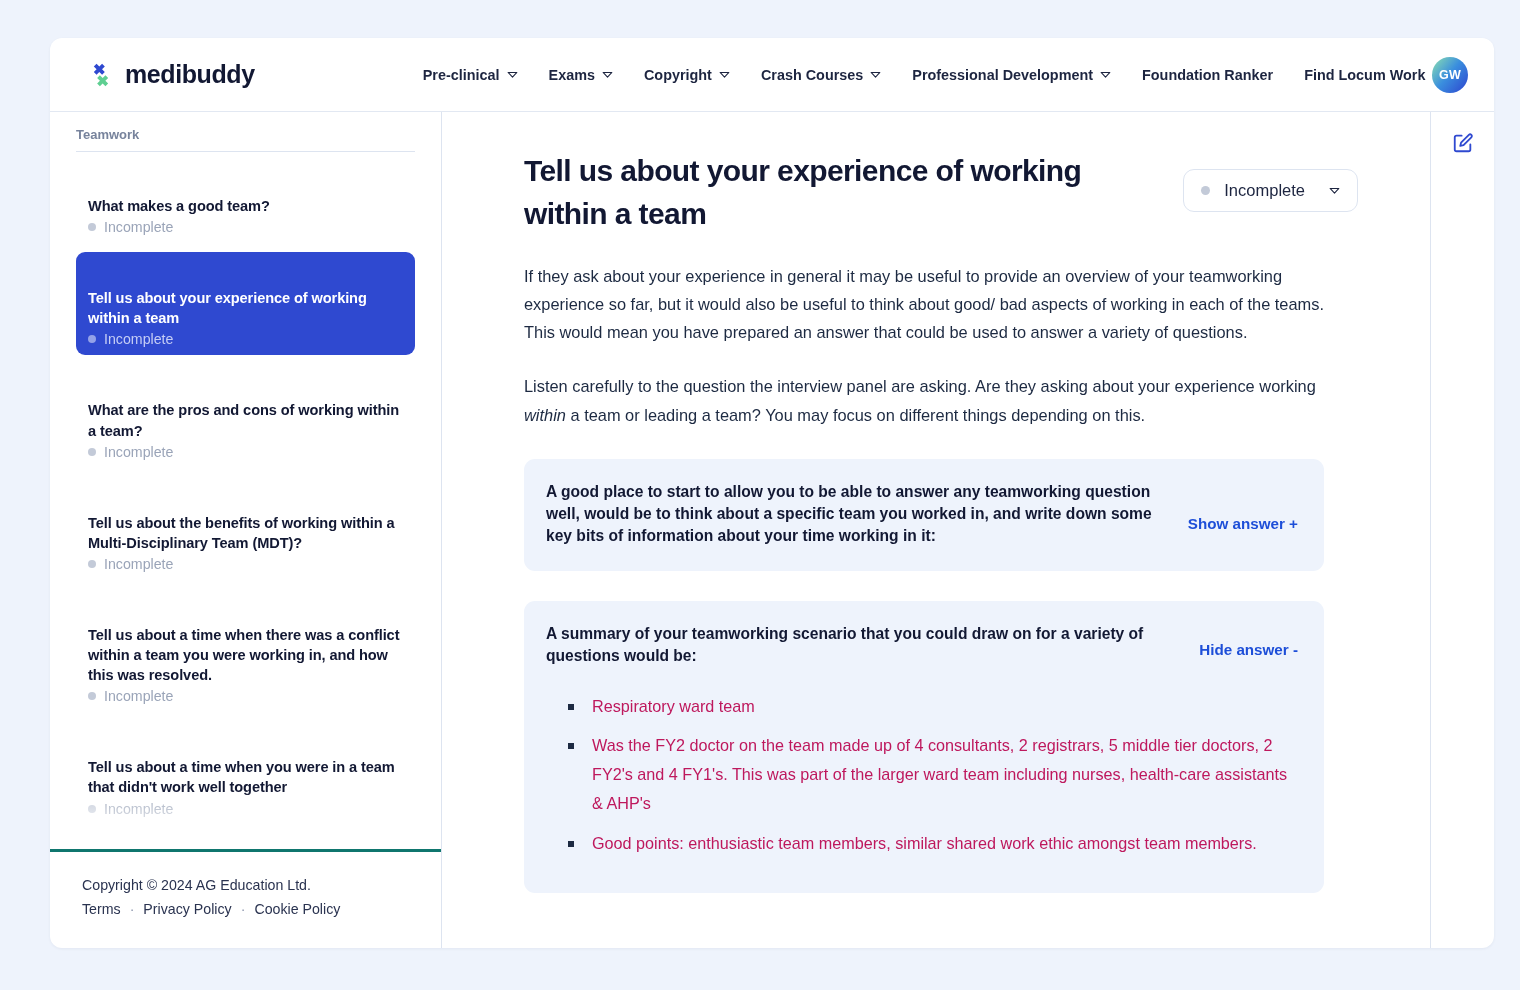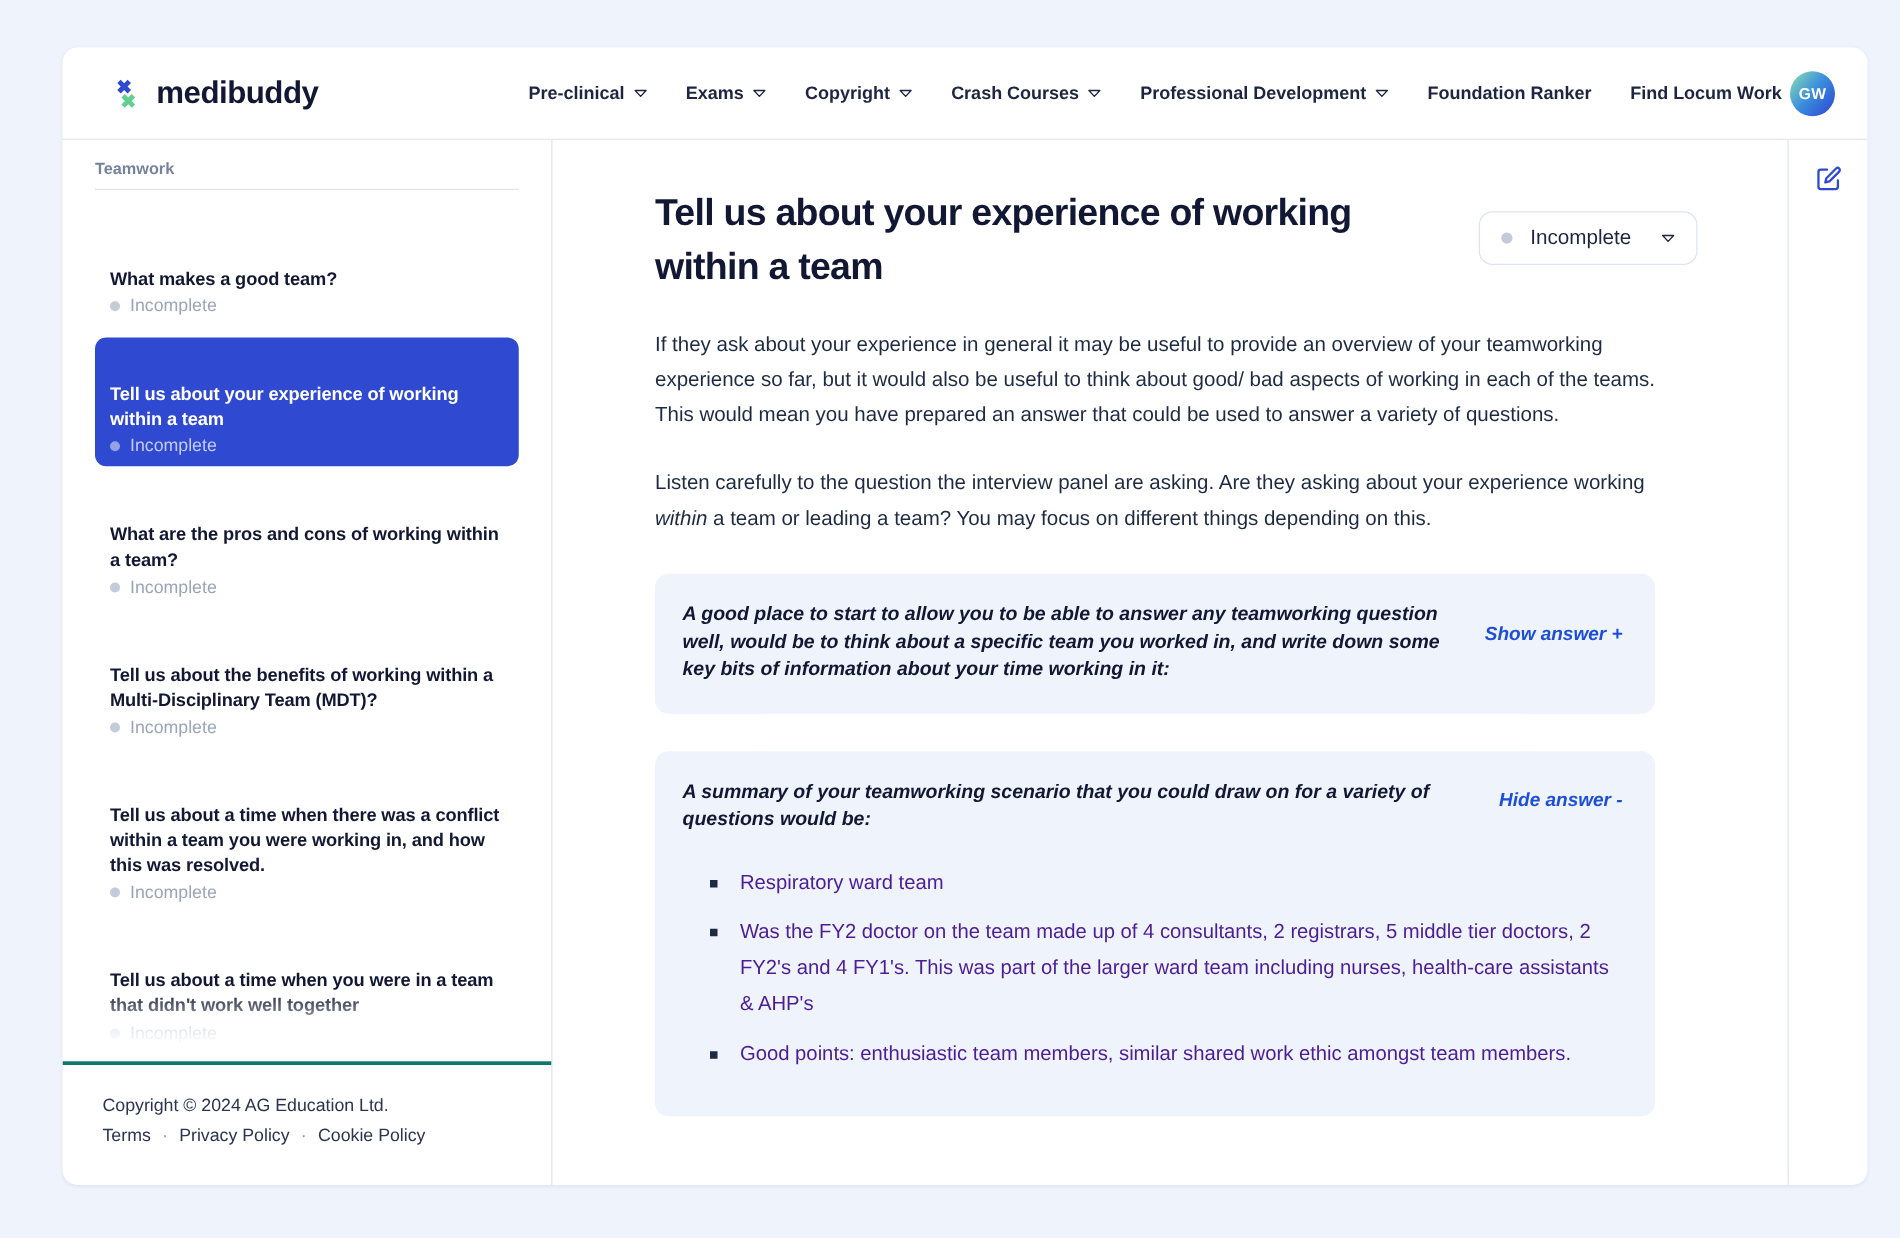--- a/index.html
+++ b/index.html
@@ -113,21 +113,21 @@
     pointer-events: none;
   }
 
   .group-label {
     font-size: 13px;
     font-weight: 600;
     color: #77839c;
     padding-top: 15px;
     padding-bottom: 9px;
     border-bottom: 1px solid #dde4f0;
-    margin-bottom: 26px;
+    margin-bottom: 8px;
   }
   .group-label.second { padding-top: 32px; }
 
   .q-item {
     padding: 6px 12px 8px 12px;
     border-radius: 9px;
     margin-bottom: 9px;
     cursor: pointer;
   }
   .q-item.active { background: #2f49d0; }
@@ -236,23 +236,22 @@
   
   .callout {
     background: #eef3fc;
     border-radius: 11px;
     margin-top: 30px;
     padding: 22px 26px 24px 22px;
     max-width: 800px;
   }
   .callout-head {
     display: flex;
-    align-items: flex-start;
+    align-items: center;
     gap: 20px;
-    font-style: italic;
   }
   .callout-title {
     font-size: 15.6px;
     font-weight: 700;
     color: #121833;
     line-height: 1.42;
     flex: 1;
     max-width: 650px;
   }
   .toggle-link {
@@ -269,21 +268,21 @@
     margin: 24px 0 0 22px;
     padding: 0;
     list-style: none;
   }
   .bullets li {
     position: relative;
     padding-left: 24px;
     margin-bottom: 11px;
     font-size: 16.2px;
     line-height: 1.78;
-    color: #4c1d95;
+    color: #be185d;
     max-width: 740px;
   }
   .bullets li:before {
     content: "";
     position: absolute;
     left: 0;
     top: 12px;
     width: 6px;
     height: 6px;
     background: #1d2a42;

